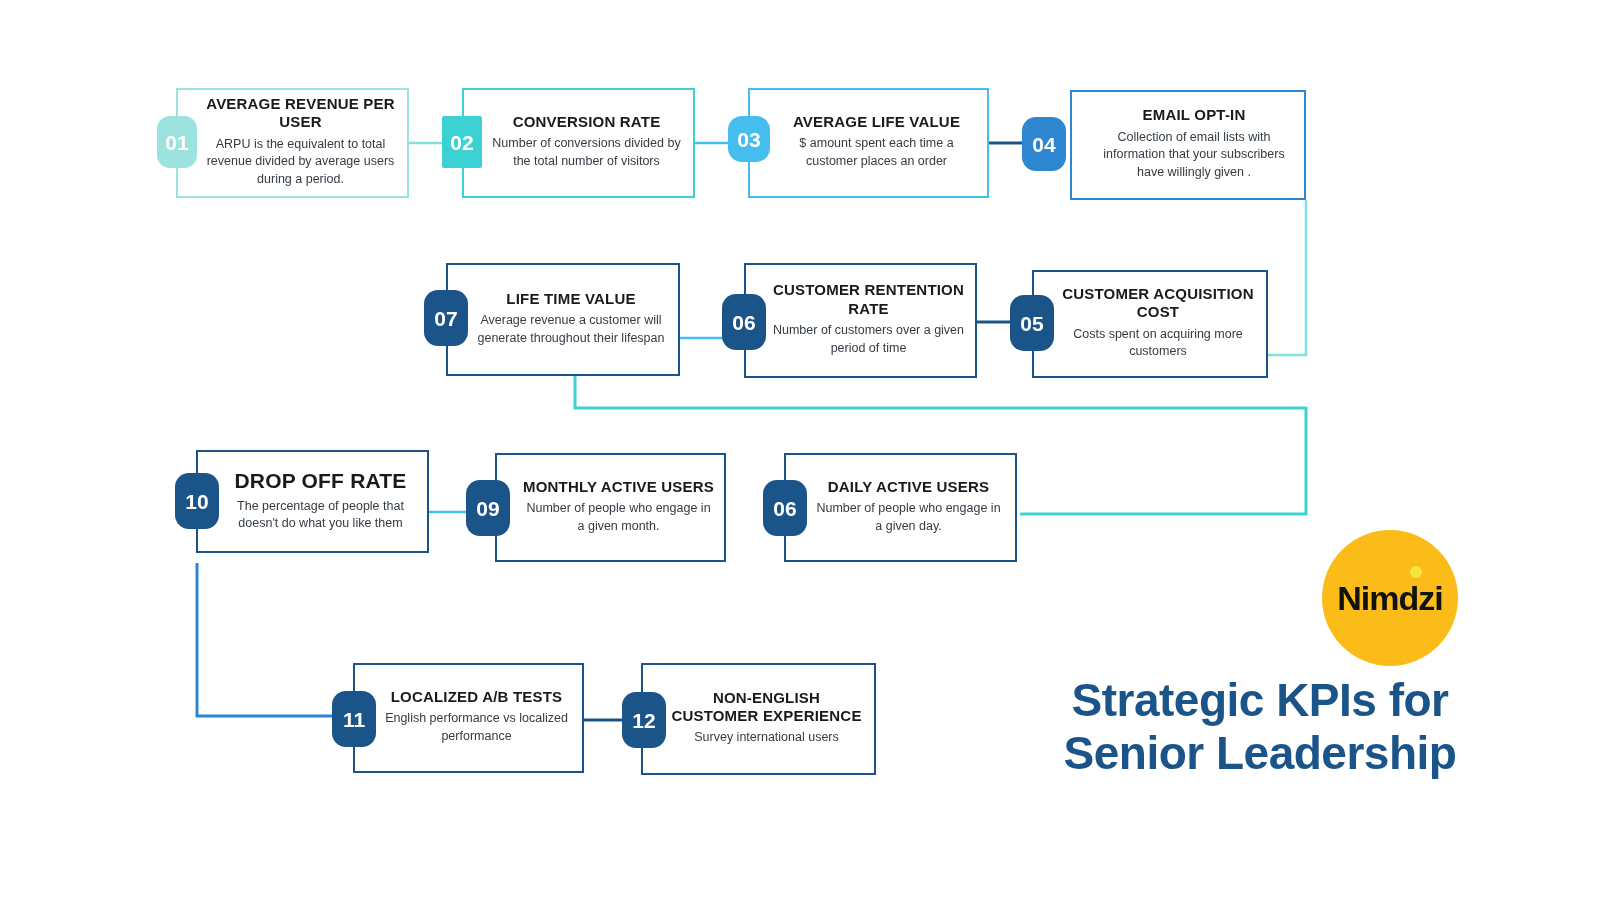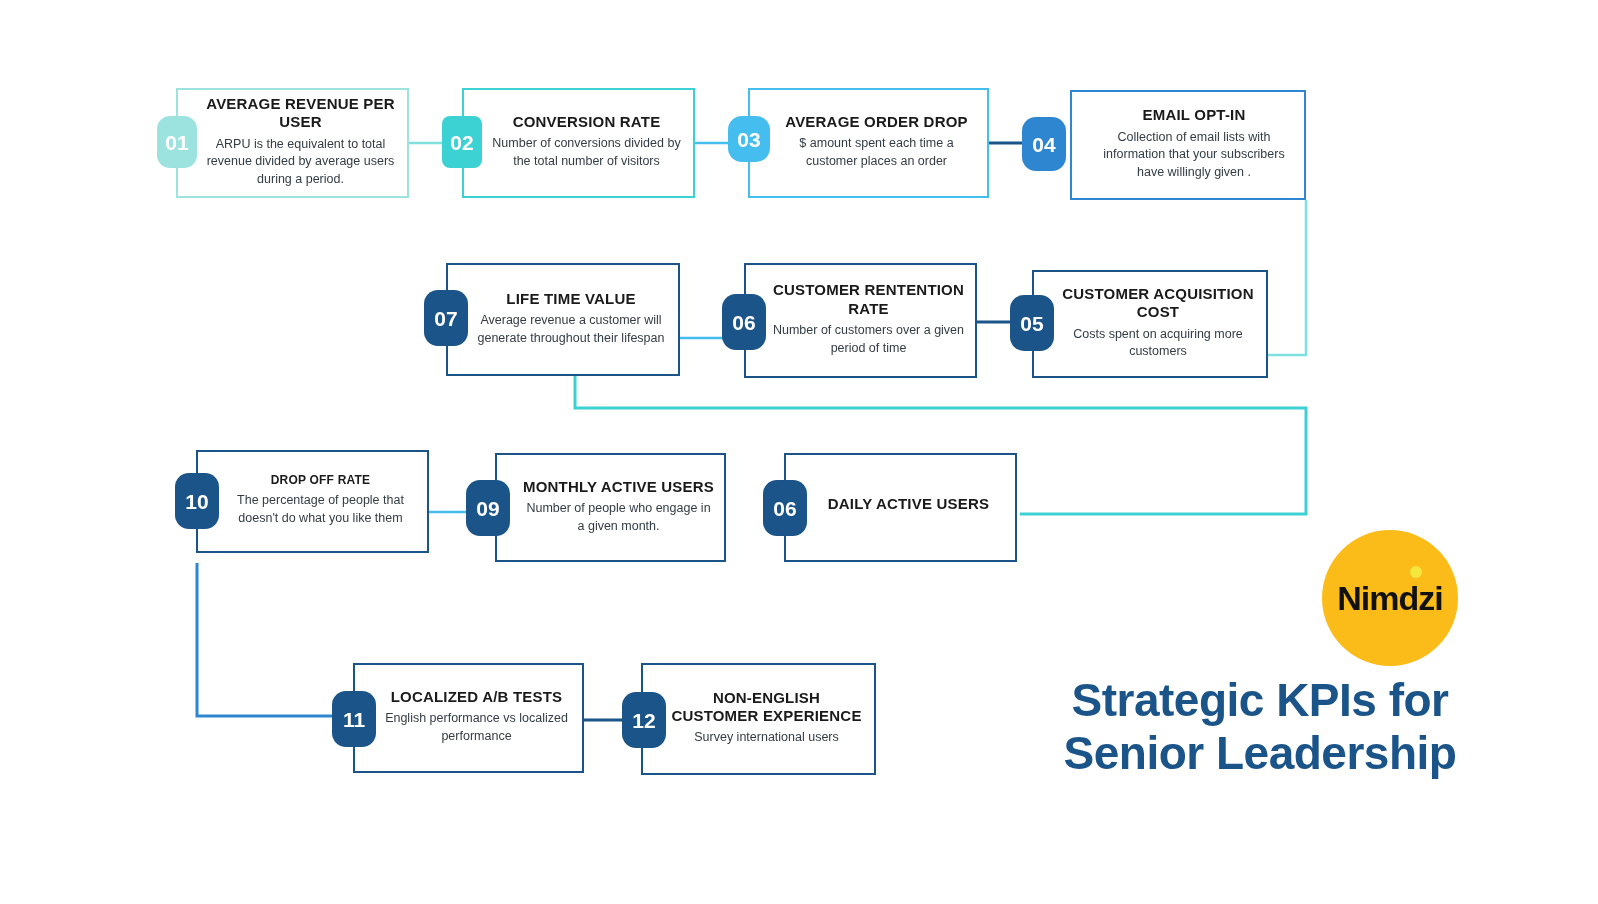--- a/index.html
+++ b/index.html
@@ -116,26 +116,26 @@
     <div class="c-desc" style="font-size:12.5px;">ARPU is the equivalent to total revenue divided by average users during a period.</div>
   </div>
   <div class="badge" style="left:157px;top:116px;width:40px;height:52px;background:#9CE3E0;border-radius:13px;font-size:21px;">
     <span>01</span>
   </div>
 
   <div class="card" style="left:462px;top:88px;width:233px;height:110px;border-color:#3CD2D3;">
     <div class="c-title" style="font-size:15px;">CONVERSION RATE</div>
     <div class="c-desc" style="font-size:12.5px;">Number of conversions divided by the total number of visitors</div>
   </div>
-  <div class="badge" style="left:442px;top:116px;width:40px;height:52px;background:#3CD2D3;border-radius:8px;font-size:21px;">
+  <div class="badge" style="left:442px;top:116px;width:40px;height:52px;background:#3CD2D3;border-radius:2px;font-size:21px;">
     <span>02</span>
   </div>
 
   <div class="card" style="left:748px;top:88px;width:241px;height:110px;border-color:#45BDEE;">
-    <div class="c-title" style="font-size:15px;">AVERAGE ORDER DROP</div>
+    <div class="c-title" style="font-size:15px;">AVERAGE LIFE VALUE</div>
     <div class="c-desc" style="font-size:12.5px;">$ amount spent each time a customer places an order</div>
   </div>
   <div class="badge" style="left:728px;top:116px;width:42px;height:46px;background:#45BDEE;border-radius:14px;font-size:21px;">
     <span>03</span>
   </div>
 
   <div class="card" style="left:1070px;top:90px;width:236px;height:110px;border-color:#2E86D0;padding-left:22px;">
     <div class="c-title" style="font-size:15px;">EMAIL OPT-IN</div>
     <div class="c-desc" style="font-size:12.5px;">Collection of email lists with information that your subscribers have willingly given .</div>
   </div>
@@ -161,37 +161,38 @@
 
   <div class="card" style="left:1032px;top:270px;width:236px;height:108px;border-color:#1B5489;">
     <div class="c-title" style="font-size:15px;">CUSTOMER ACQUISITION COST</div>
     <div class="c-desc" style="font-size:12.5px;">Costs spent on acquiring more customers</div>
   </div>
   <div class="badge" style="left:1010px;top:295px;width:44px;height:56px;background:#1B5489;border-radius:14px;font-size:21px;">
     <span>05</span>
   </div>
 
   <div class="card" style="left:196px;top:450px;width:233px;height:103px;border-color:#1B5489;">
-    <div class="c-title" style="font-size:12px;">DROP OFF RATE</div>
+    <div class="c-title" style="font-size:21px;">DROP OFF RATE</div>
     <div class="c-desc" style="font-size:12.5px;">The percentage of people that doesn't do what you like them</div>
   </div>
   <div class="badge" style="left:175px;top:473px;width:44px;height:56px;background:#1B5489;border-radius:14px;font-size:21px;">
     <span>10</span>
   </div>
 
   <div class="card" style="left:495px;top:453px;width:231px;height:109px;border-color:#1B5489;">
     <div class="c-title" style="font-size:15px;">MONTHLY ACTIVE USERS</div>
     <div class="c-desc" style="font-size:12.5px;">Number of people who engage in a given month.</div>
   </div>
   <div class="badge" style="left:466px;top:480px;width:44px;height:56px;background:#1B5489;border-radius:14px;font-size:21px;">
     <span>09</span>
   </div>
 
   <div class="card" style="left:784px;top:453px;width:233px;height:109px;border-color:#1B5489;">
     <div class="c-title" style="font-size:15px;">DAILY ACTIVE USERS</div>
+    <div class="c-desc" style="font-size:12.5px;">Number of people who engage in a given day.</div>
   </div>
   <div class="badge" style="left:763px;top:480px;width:44px;height:56px;background:#1B5489;border-radius:14px;font-size:21px;">
     <span>06</span>
   </div>
 
   <div class="card" style="left:353px;top:663px;width:231px;height:110px;border-color:#1B5489;">
     <div class="c-title" style="font-size:15px;">LOCALIZED A/B TESTS</div>
     <div class="c-desc" style="font-size:12.5px;">English performance vs localized performance</div>
   </div>
   <div class="badge" style="left:332px;top:691px;width:44px;height:56px;background:#1B5489;border-radius:14px;font-size:21px;">

